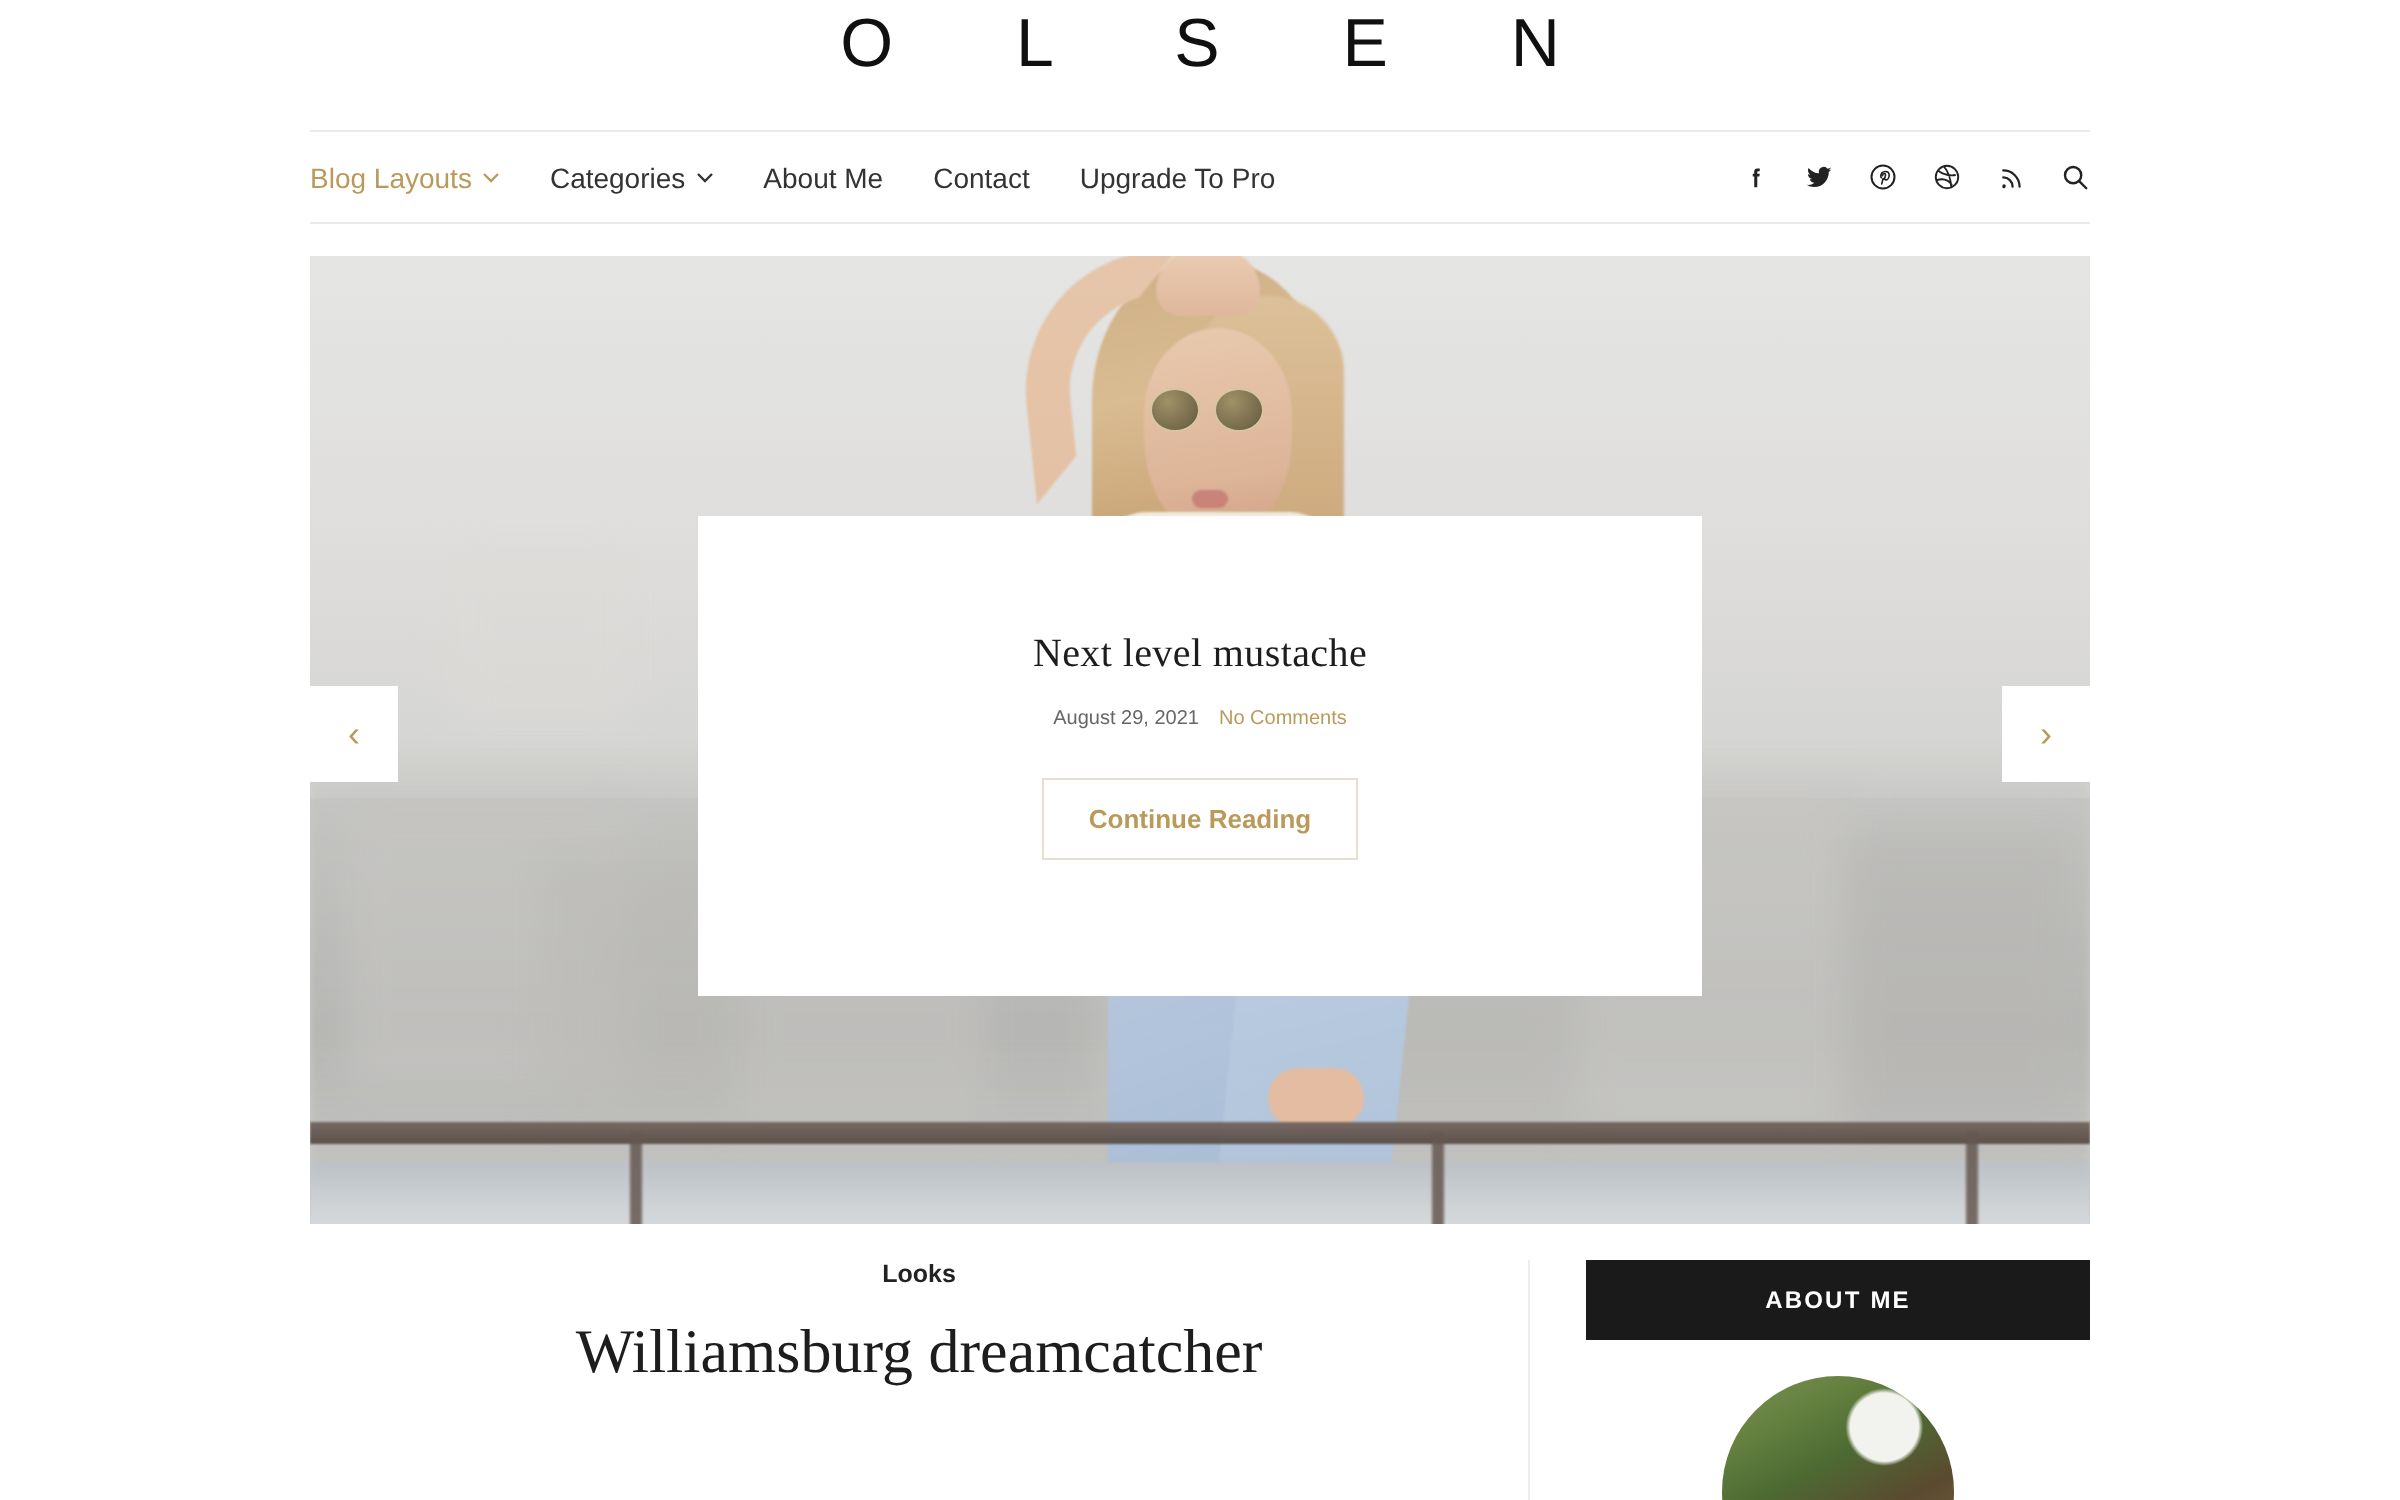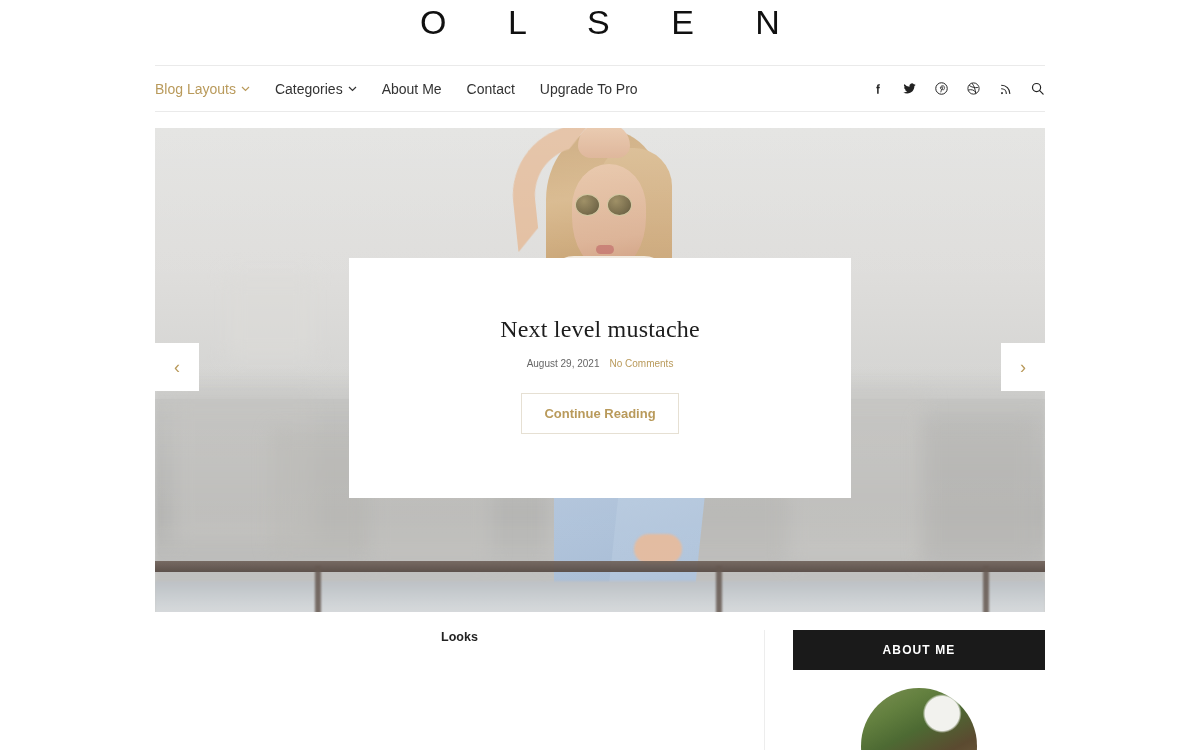--- a/index.html
+++ b/index.html
@@ -218,21 +218,21 @@
   }
   .slide-cat {
     font-size: 12.5px;
     font-weight: 700;
     color: #222;
     letter-spacing: .2px;
   }
   .slide-title {
     margin-top: 14px;
     font-family: "Liberation Serif", serif;
-    font-size: 24px;
+    font-size: 20px;
     font-weight: 400;
     color: #1d1d1d;
     letter-spacing: .2px;
   }
   .slide-meta {
     margin-top: 15px;
     font-size: 10px;
     color: #666;
   }
   .slide-meta .comments { color: #b99a5b; margin-left: 10px; cursor: pointer; }
@@ -442,20 +442,21 @@
     </div>
     <div class="slider-arrow next">
       <span>›</span>
     </div>
   </section>
 
   <div class="content-wrap">
     <div class="main-col">
       <article>
         <div class="post-cat">Looks</div>
+        <h2 class="post-title">Williamsburg dreamcatcher</h2>
 
       </article>
     </div>
 
     <aside class="side-col">
       <div class="widget-head">ABOUT ME</div>
       <div class="avatar-wrap">
         <div class="avatar"></div>
       </div>
     </aside>

